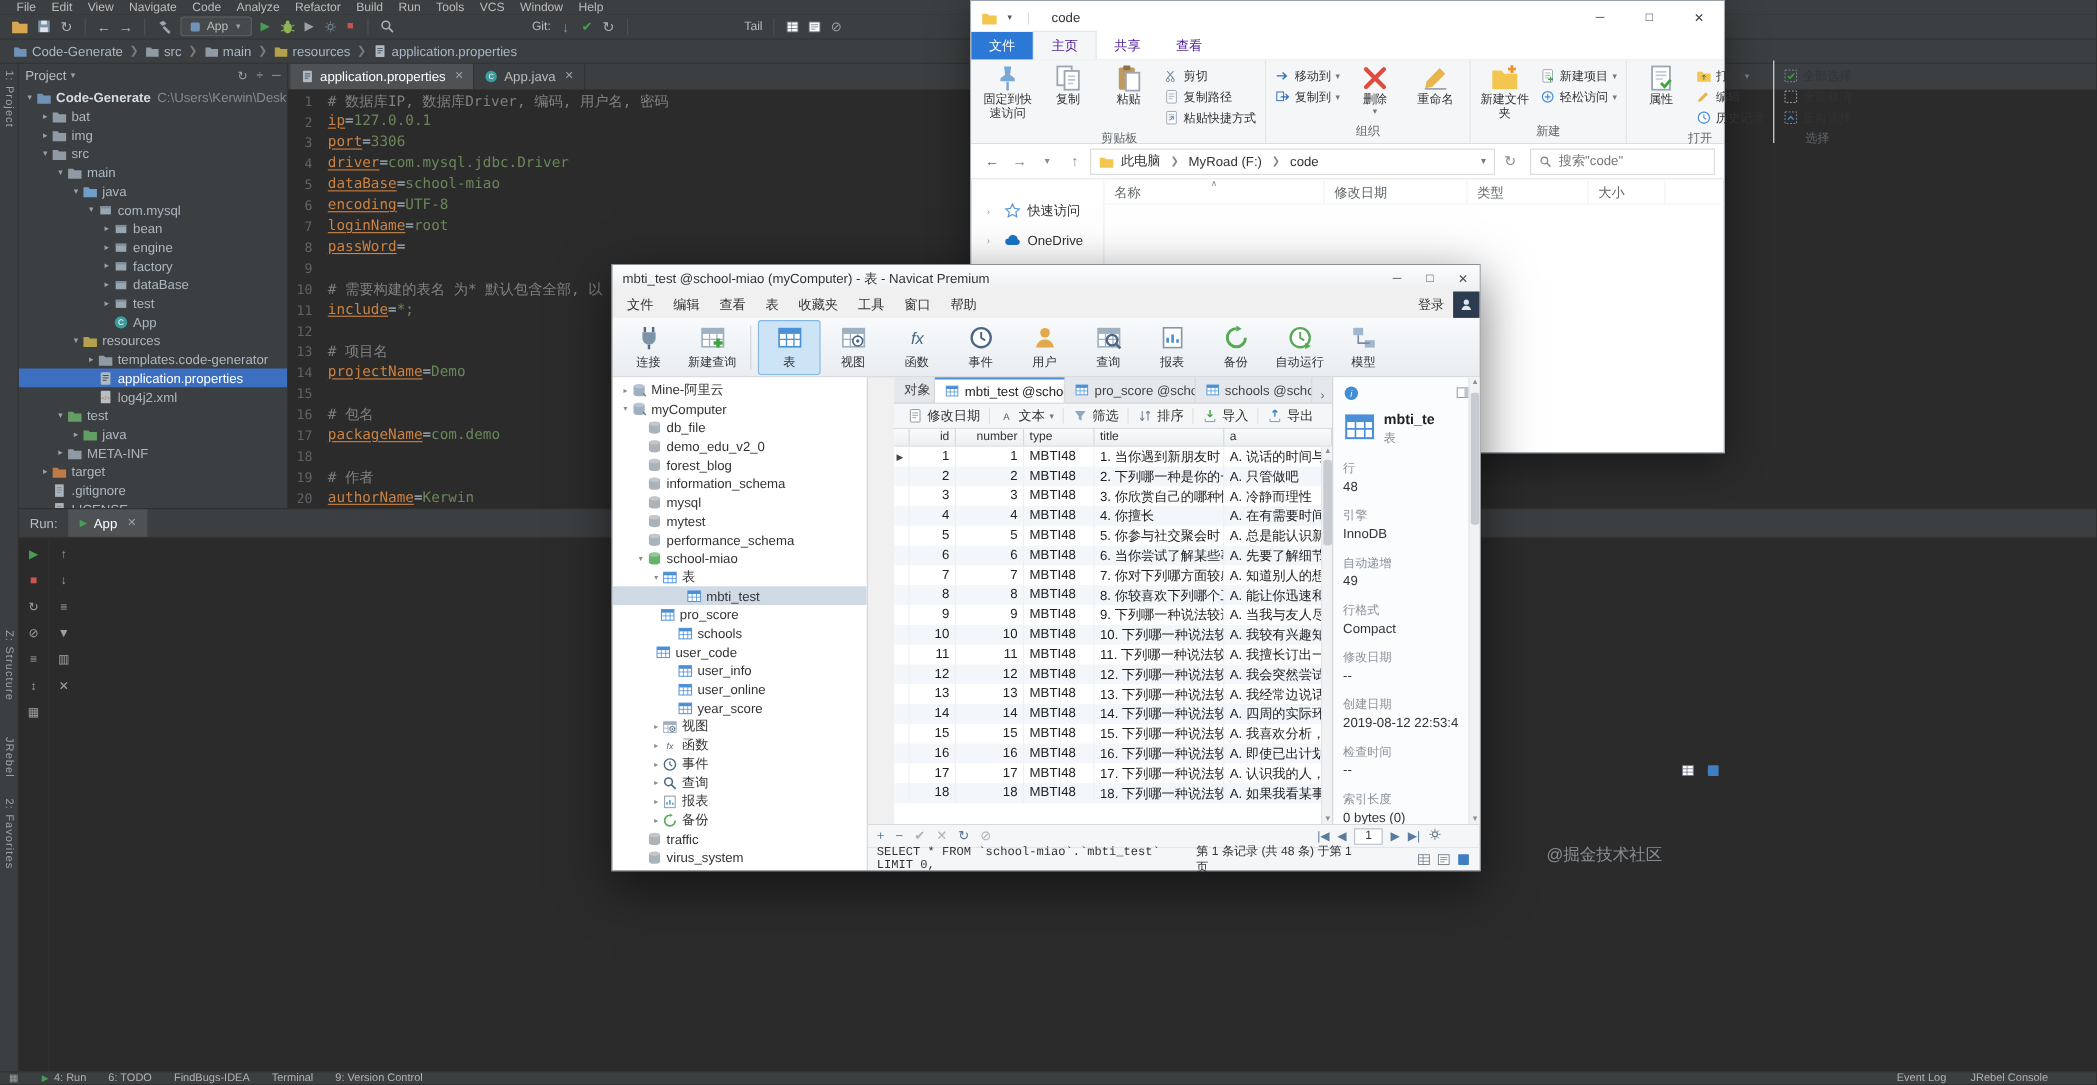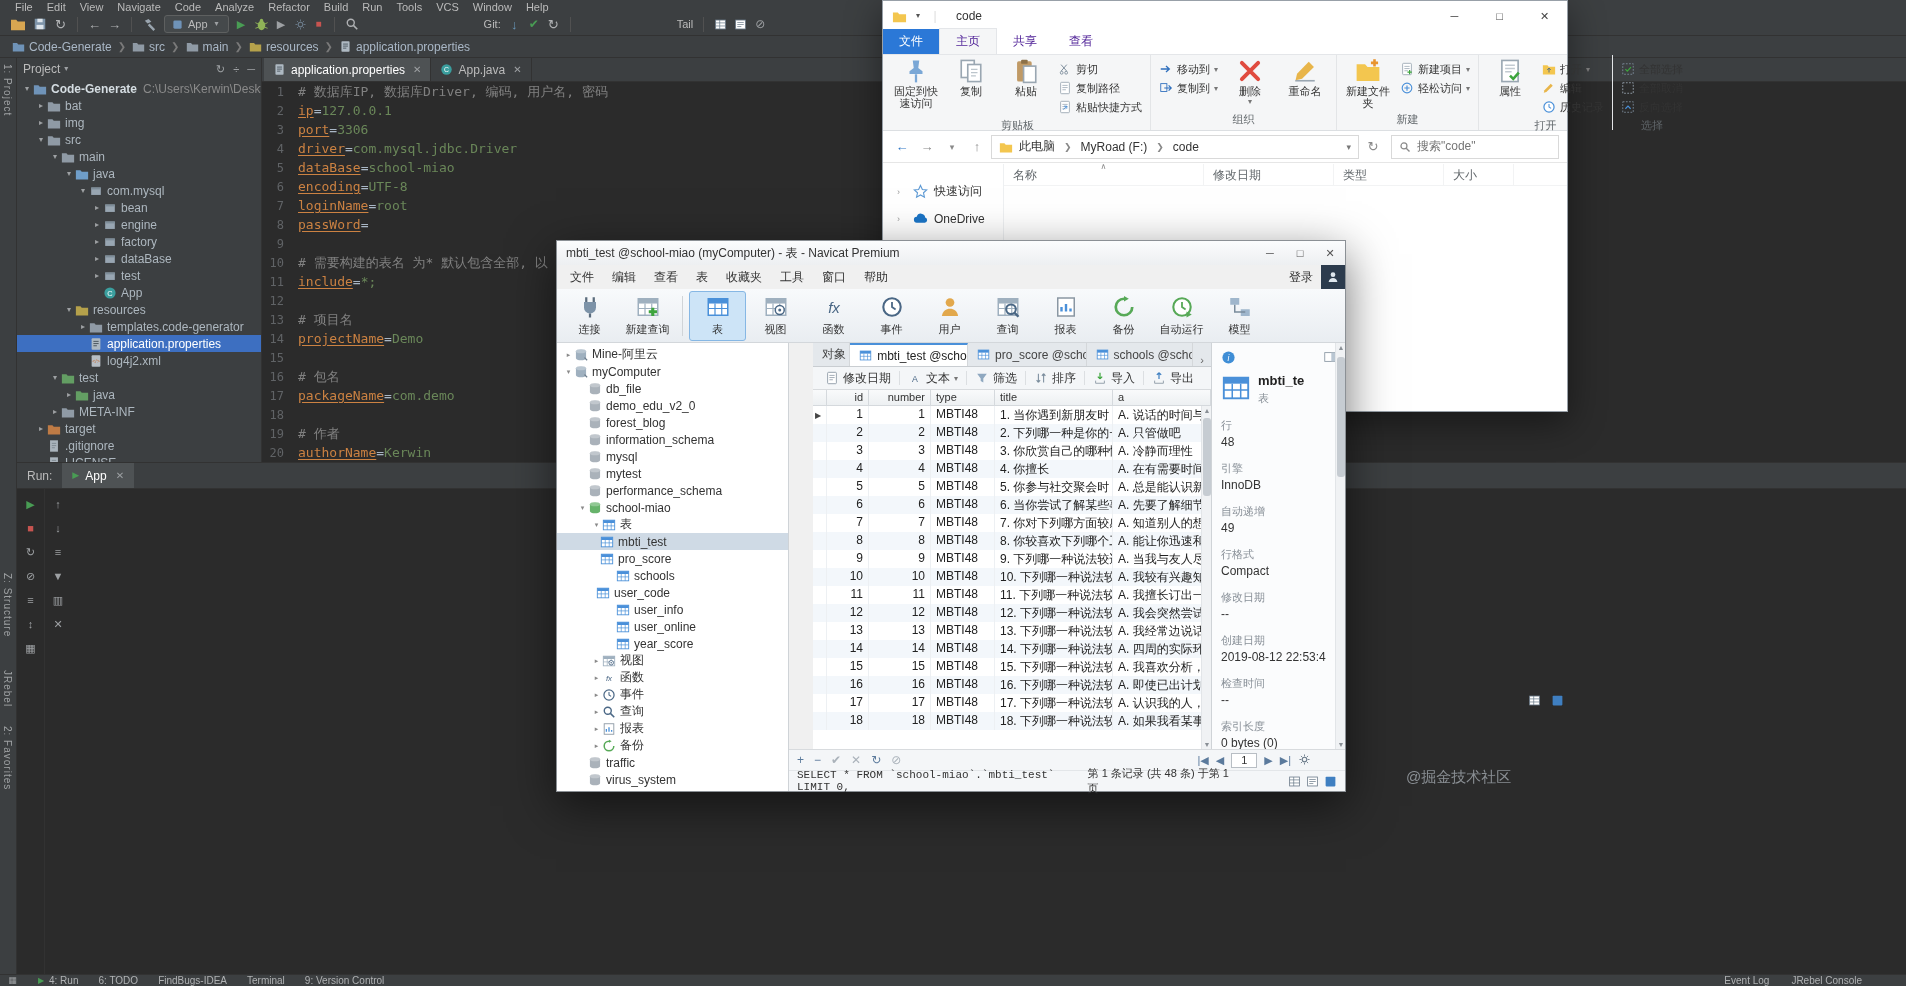--- a/index.html
+++ b/index.html
@@ -1287,21 +1287,21 @@
     <span class="arrow">▾</span>
     <span class="icw" style="width:14px;height:14px">
             <svg width="14" height="14" viewBox="0 0 16 16">
               <rect x="1.5" y="2.5" width="13" height="11" fill="#fff" stroke="#4a90d9" stroke-width="1"></rect>
               <rect x="1.5" y="2.5" width="13" height="3.2" fill="#4a90d9"></rect>
               <path d="M1.5 9h13M6 5.7v7.8M10.5 5.7v7.8" stroke="#4a90d9" stroke-width=".8"></path>
             </svg>
           </span>
           <span class="lbl">表</span>
   </div>
-  <div class="nvt-row selected" style="padding-left:32px">
+  <div class="nvt-row selected" style="padding-left:56px">
     <span class="arrow"></span>
     <span class="icw" style="width:14px;height:14px">
             <svg width="14" height="14" viewBox="0 0 16 16">
               <rect x="1.5" y="2.5" width="13" height="11" fill="#fff" stroke="#4a90d9" stroke-width="1"></rect>
               <rect x="1.5" y="2.5" width="13" height="3.2" fill="#4a90d9"></rect>
               <path d="M1.5 9h13M6 5.7v7.8M10.5 5.7v7.8" stroke="#4a90d9" stroke-width=".8"></path>
             </svg>
           </span>
           <span class="lbl">mbti_test</span>
   </div>

